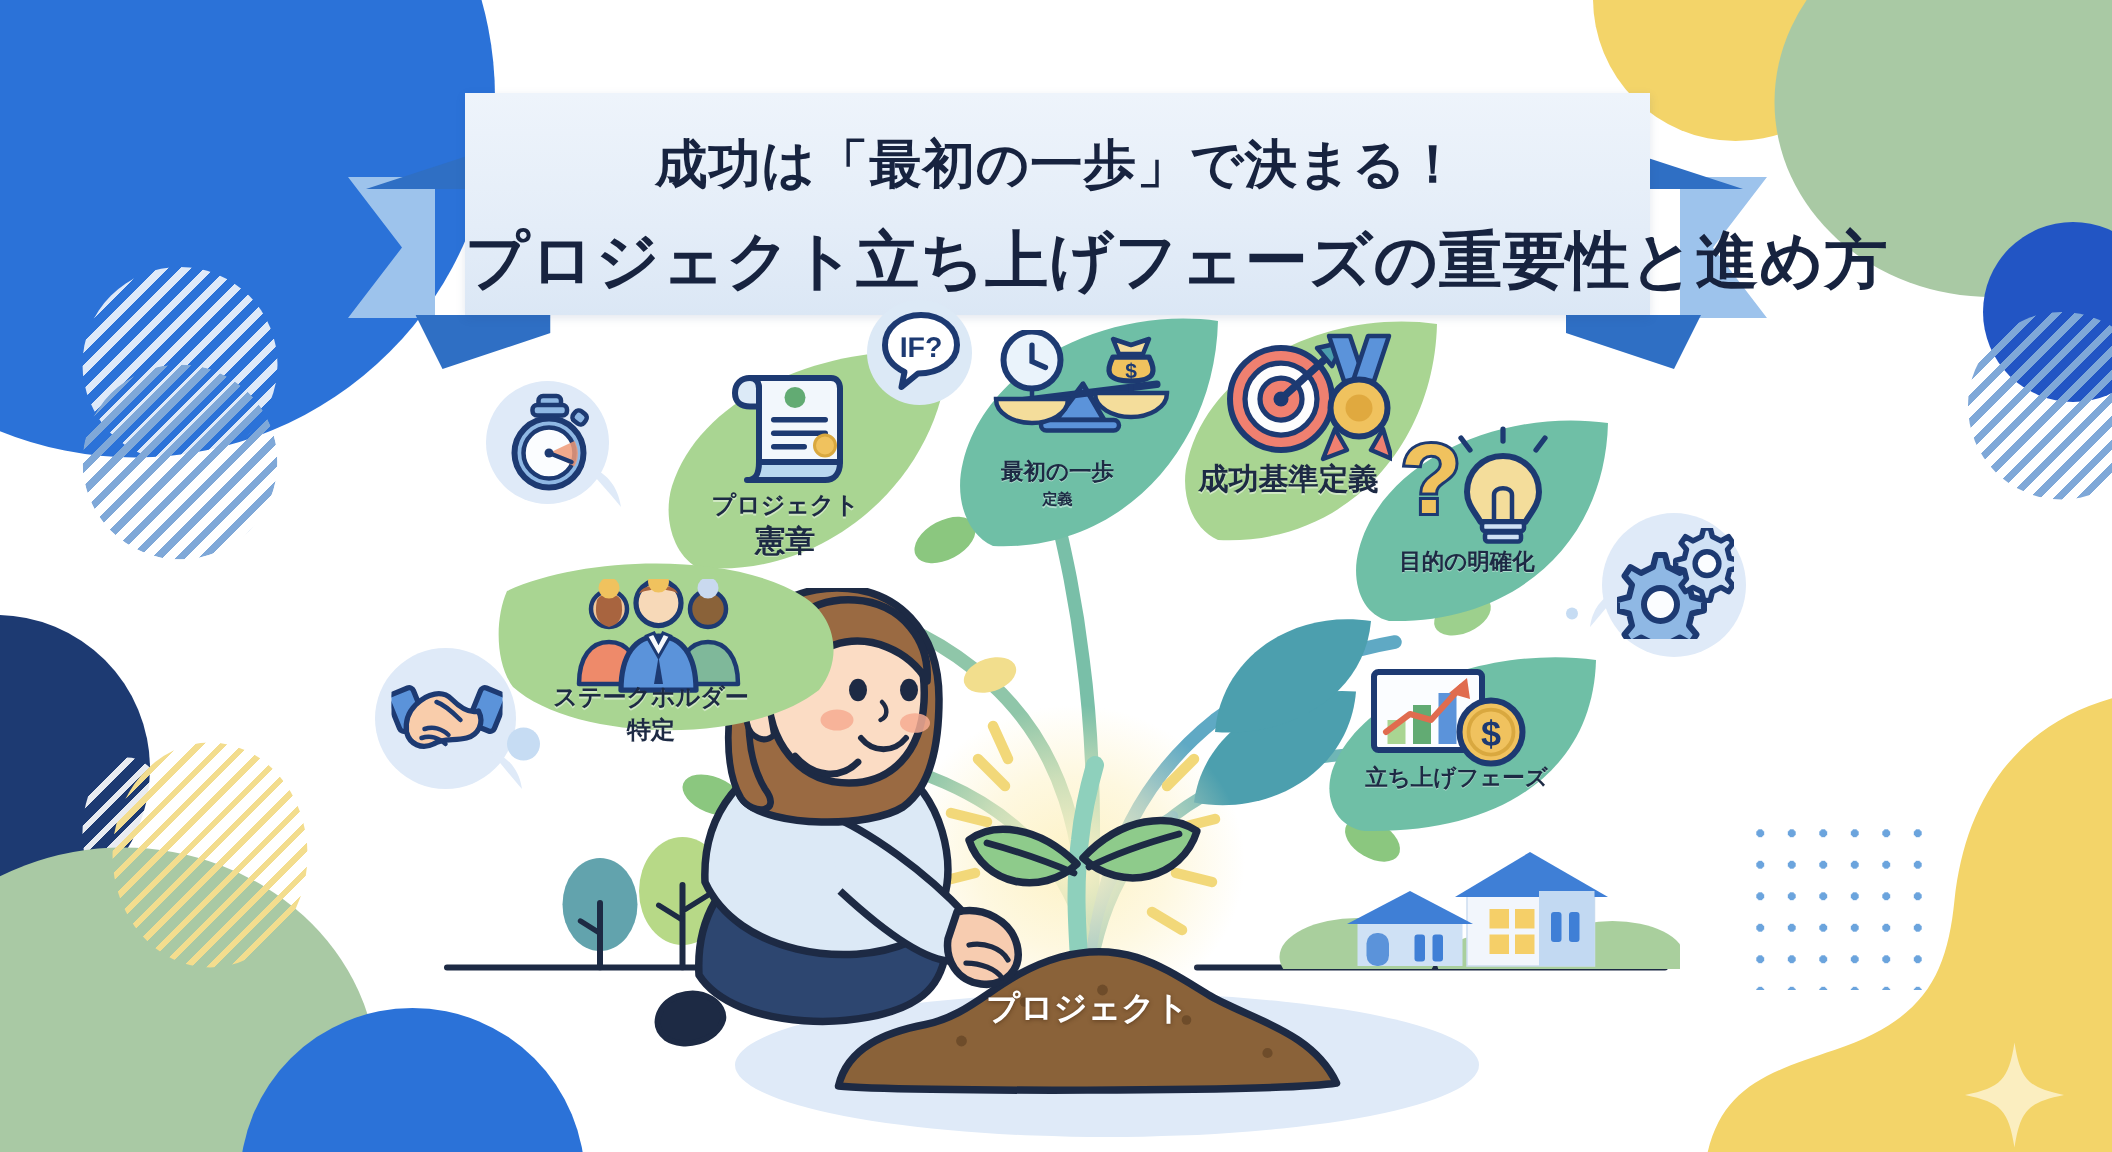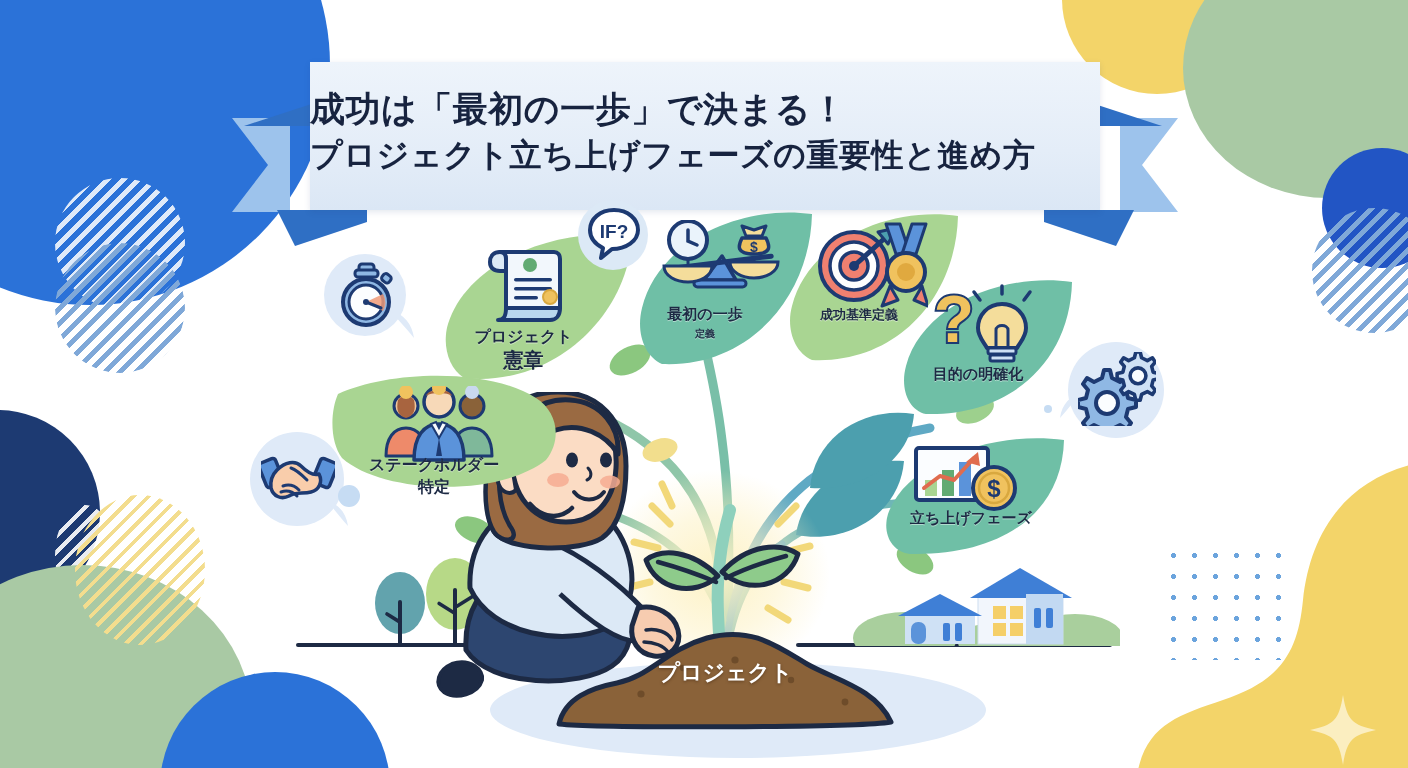--- a/index.html
+++ b/index.html
@@ -34,27 +34,27 @@
 
   
   #banner{position:absolute;left:232px;top:62px;width:946px;height:175px;}
 
   #banner .plate{
     position:absolute;left:78px;top:0px;width:790px;height:148px;
     background:linear-gradient(180deg,#eef4fb 0%,#e4edf8 60%,#dbe7f5 100%);
     box-shadow:0 2px 6px rgba(40,70,120,.13);
   }
   .title-line{
-    position:absolute;left:0;width:100%;
+    position:absolute;left:0;width:100%;text-align:center;
     color:#17233f;font-weight:700;letter-spacing:.5px;
     font-family:"DejaVu Sans","Liberation Sans",sans-serif;
     white-space:nowrap;
   }
   #title1{top:24px;font-size:35px;}
-  #title2{top:72px;font-size:32px;}
+  #title2{top:84px;font-size:42px;}
 
   
   .leaf{position:absolute;}
   .leaf-body{position:absolute;inset:0;}
   .leaf-label{
     position:absolute;left:0;width:100%;text-align:center;
     font-family:"DejaVu Sans","Liberation Sans",sans-serif;
     font-weight:700;color:#1d2a44;line-height:1.15;
     text-shadow:0 1px 0 rgba(255,255,255,.45);
   }
@@ -350,21 +350,21 @@
       <line x1="44" y1="46" x2="86" y2="8" stroke="#1d3a72" stroke-width="5" stroke-linecap="round"></line>
       <path d="M86 8 L68 12 L78 24 Z" fill="#4c9fae" stroke="#1d3a72" stroke-width="3" stroke-linejoin="round"></path>
 
       <path d="M76 4 L90 4 L100 34 L86 34 Z" fill="#5b93da" stroke="#1d3a72" stroke-width="3" stroke-linejoin="round"></path>
       <path d="M116 4 L102 4 L92 34 L106 34 Z" fill="#5b93da" stroke="#1d3a72" stroke-width="3" stroke-linejoin="round"></path>
       <circle cx="96" cy="52" r="19" fill="#f0c25e" stroke="#1d3a72" stroke-width="4"></circle>
       <circle cx="96" cy="52" r="9" fill="#e0a93f"></circle>
       <path d="M80 66 L72 86 L88 80 Z" fill="#ef8070" stroke="#1d3a72" stroke-width="3" stroke-linejoin="round"></path>
       <path d="M112 66 L118 86 L104 80 Z" fill="#ef8070" stroke="#1d3a72" stroke-width="3" stroke-linejoin="round"></path>
     </svg>
-    <div class="leaf-label" style="top:96px;font-size:13px;left:-16px;">成功基準定義</div>
+    <div class="leaf-label" style="top:96px;font-size:20px;left:-16px;">成功基準定義</div>
   </div>
 
   <div class="leaf" style="left:898px;top:278px;width:180px;height:138px;">
     <svg class="leaf-body" viewBox="0 0 180 138" preserveAspectRatio="none">
       <path d="M174 4 C104 -6 24 28 8 88 C2 110 10 132 28 136
                C112 138 172 84 174 4 Z" fill="#6fbfa6"></path>
     </svg>
     <svg class="abs" style="left:28px;top:6px;" width="108" height="84" viewBox="0 0 108 84">
       <text x="28" y="58" font-size="66" font-weight="700" fill="#f0c25e" stroke="#1d3a72" stroke-width="4" paint-order="stroke" text-anchor="middle" font-family="Liberation Sans, sans-serif">?</text>
 

